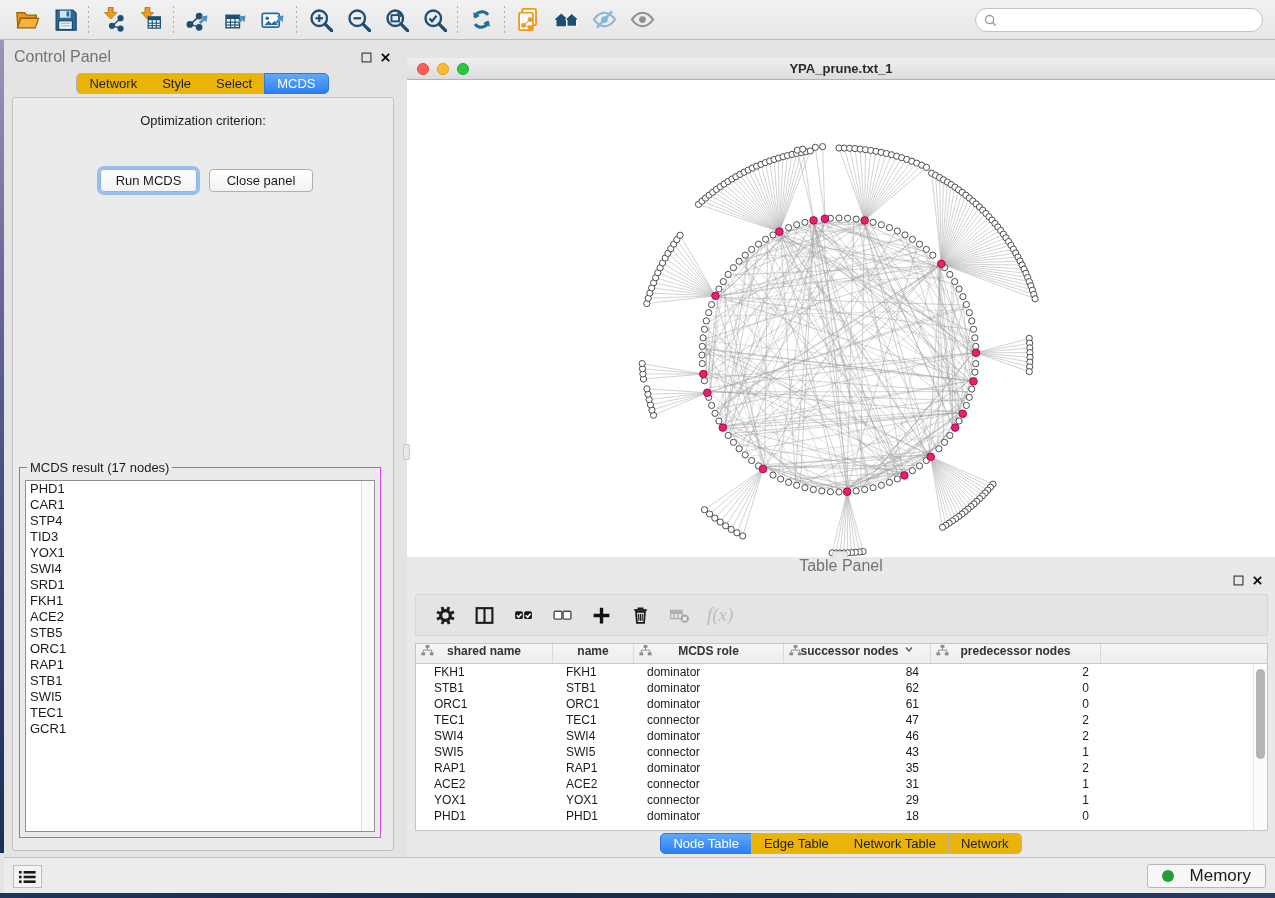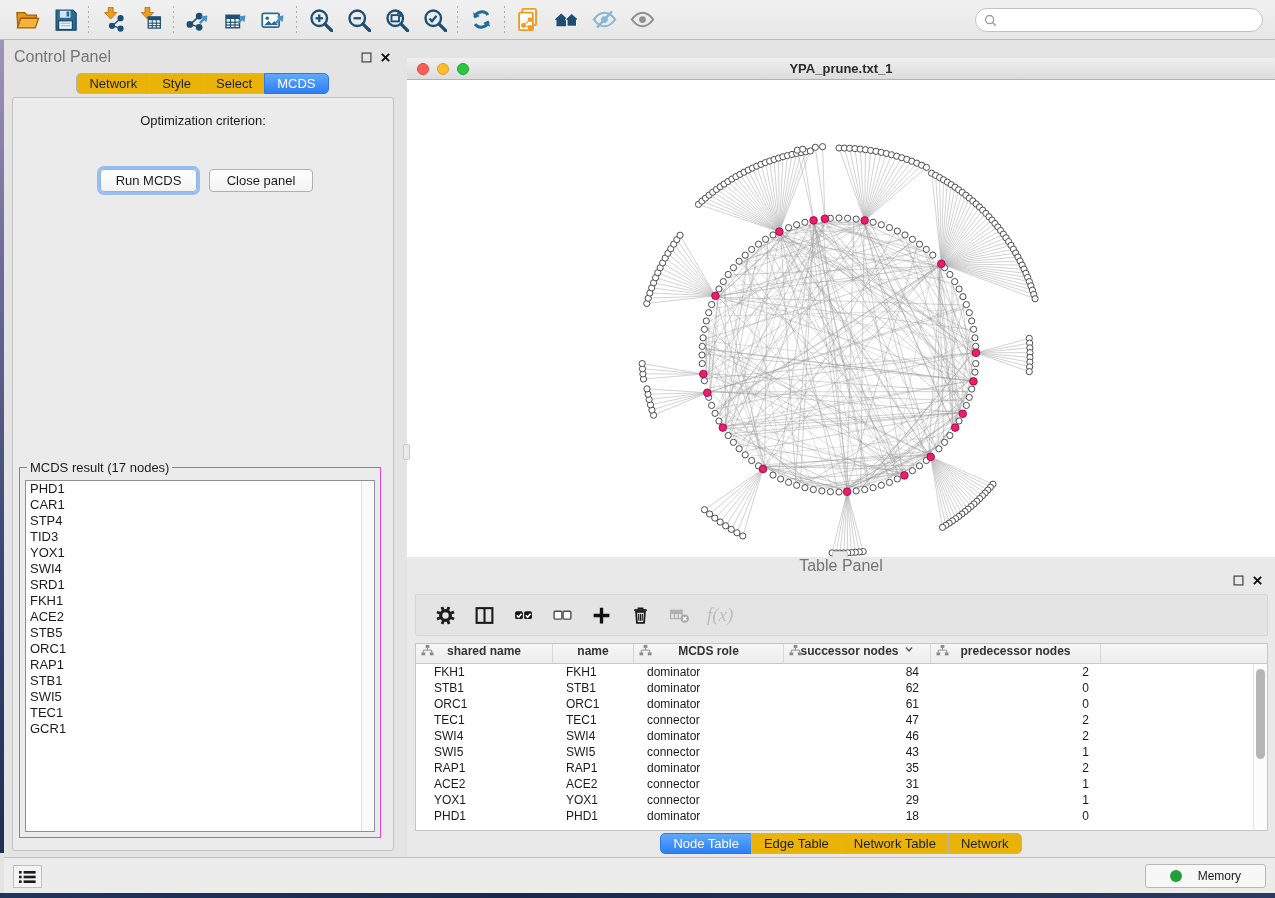--- a/index.html
+++ b/index.html
@@ -115,23 +115,23 @@
   #vscroll-thumb { position:absolute; left:2px; top:5px; width:9px; height:90px;
     background:#b5b5b5; border-radius:5px; }
   #tp-tabs { position:absolute; left:0; right:0; top:276px; display:flex; justify-content:center; }
 
   
   #status-bar { left:4px; top:857px; width:1271px; height:36px;
     background:#ececec; border-top:1px solid #c0c0c0; }
   #list-btn { position:absolute; left:9px; top:7px; width:29px; height:23px;
     background:#f4f4f4; border:1px solid #bdbdbd; display:flex; align-items:center; justify-content:center; }
   #list-btn svg { width:17px; height:14px; }
-  #memory-btn { position:absolute; right:9px; top:6px; height:24px; padding:0 24px;
+  #memory-btn { position:absolute; right:9px; top:6px; height:24px; padding:0 14px;
     background:#f7f7f7; border:1px solid #b7b7b7; border-radius:3px;
-    display:flex; align-items:center; gap:16px; font-size:12px; }
+    display:flex; align-items:center; gap:16px; font-size:17px; }
   #memory-dot { width:12px; height:12px; border-radius:50%; }
 </style>
 </head>
 <body>
 
 <div class="abs" id="desktop-left"></div>
 <div class="abs" id="desktop-bottom"></div>
 
 <div class="abs" id="toolbar">
   <div id="tb-icons" style="display:flex;align-items:center;">

